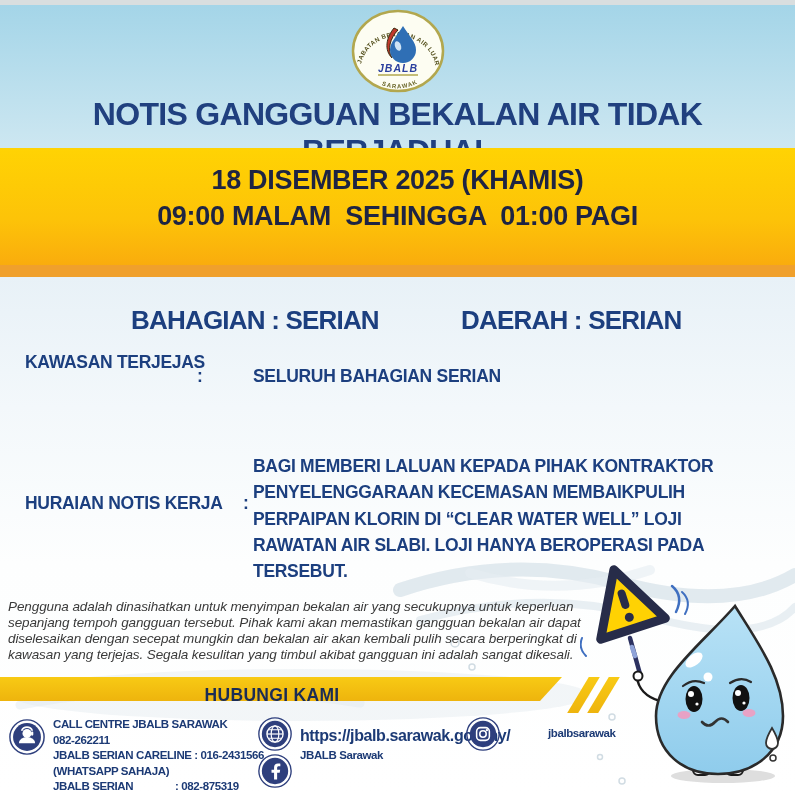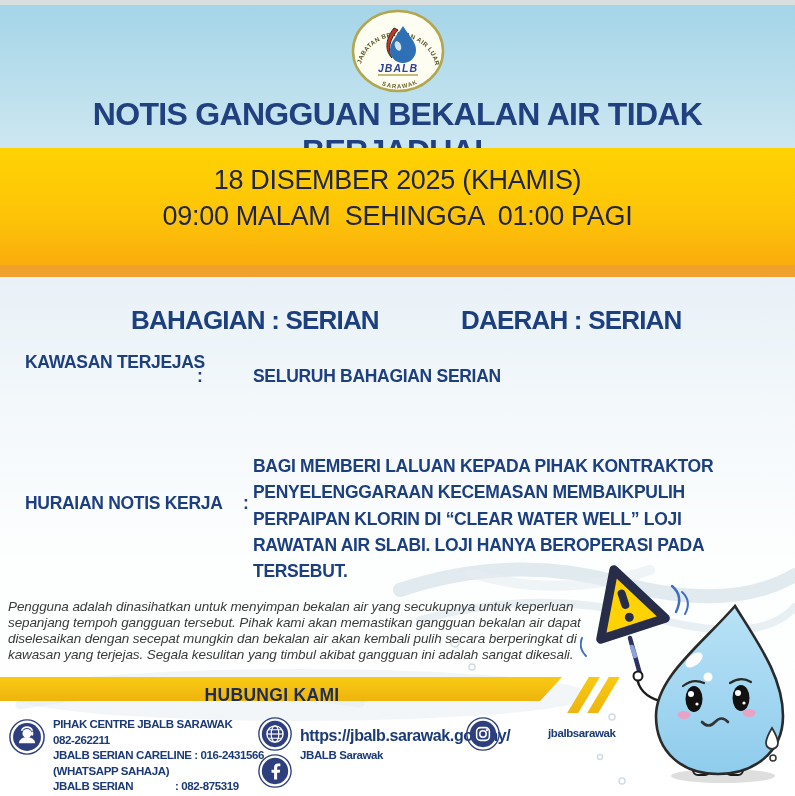--- a/index.html
+++ b/index.html
@@ -10,21 +10,21 @@
   .header-band { position:absolute; left:0; top:5px; width:795px; height:143px;
     background:linear-gradient(#a4d5e8, #cde7f1); }
   .logo-wrap { position:absolute; left:350px; top:8px; width:96px; height:86px; }
   .notice-title { position:absolute; left:0; top:96px; width:795px; text-align:center;
     font-size:32px; font-weight:700; letter-spacing:-0.7px; color:#20407f; }
 
   .schedule-band { position:absolute; left:0; top:148px; width:795px; height:129px;
     background:linear-gradient(#ffd303 0%, #fdc308 55%, #f9a60e 100%); }
   .schedule-band::after { content:""; position:absolute; left:0; bottom:0; width:100%; height:12px; background:#f0a02c; }
   .schedule-date, .schedule-time { position:absolute; left:0; width:795px; text-align:center;
-    font-size:27px; font-weight:400; color:#1e2443; letter-spacing:-0.3px; white-space:pre; }
+    font-size:27px; font-weight:700; color:#1e2443; letter-spacing:-0.3px; white-space:pre; }
   .schedule-date { top:165px; }
   .schedule-time { top:201px; }
 
   .content-bg { position:absolute; left:0; top:277px; width:795px; height:519px;
     background:linear-gradient(#e8f1f7 0%, #f3f8fb 25%, #fdfefe 55%, #ffffff 100%); }
 
   .bahagian-text, .daerah-text { position:absolute; top:305px; font-size:26px; font-weight:700;
     letter-spacing:-0.8px; color:#1c3f7f; }
   .bahagian-text { left:131px; }
   .daerah-text { left:461px; }
@@ -150,21 +150,21 @@
   <div class="contact-area">
     <svg class="c-icon icon-call" viewBox="0 0 40 40">
       <circle cx="20" cy="20" r="19" fill="none" stroke="#2e3f7d" stroke-width="1.6"></circle>
       <circle cx="20" cy="20" r="15.5" fill="#2e3f7d"></circle>
       <circle cx="20" cy="16" r="5" fill="#ffffff"></circle>
       <path d="M11,27 a9,7 0 0 1 18,0 Z" fill="#ffffff"></path>
       <path d="M14,13 a6.5,6.5 0 0 1 12,0" fill="none" stroke="#ffffff" stroke-width="1.8"></path>
       <rect x="24.5" y="14" width="2.5" height="4.5" rx="1.2" fill="#ffffff"></rect>
     </svg>
     <div class="cc-lines">
-      <span class="cc-line">PIHAK CENTRE JBALB SARAWAK</span>
+      <span class="cc-line">CALL CENTRE JBALB SARAWAK</span>
       <span class="cc-line">082-262211</span>
       <span class="cc-line">JBALB SERIAN CARELINE : 016-2431566</span>
       <span class="cc-line">(WHATSAPP SAHAJA)</span>
       <span class="cc-line">JBALB SERIAN               : 082-875319</span>
     </div>
 
     <svg class="c-icon icon-globe" viewBox="0 0 40 40">
       <circle cx="20" cy="20" r="19" fill="none" stroke="#2e3f7d" stroke-width="1.6"></circle>
       <circle cx="20" cy="20" r="15.5" fill="#2e3f7d"></circle>
       <circle cx="20" cy="20" r="9.5" fill="none" stroke="#ffffff" stroke-width="1.6"></circle>

